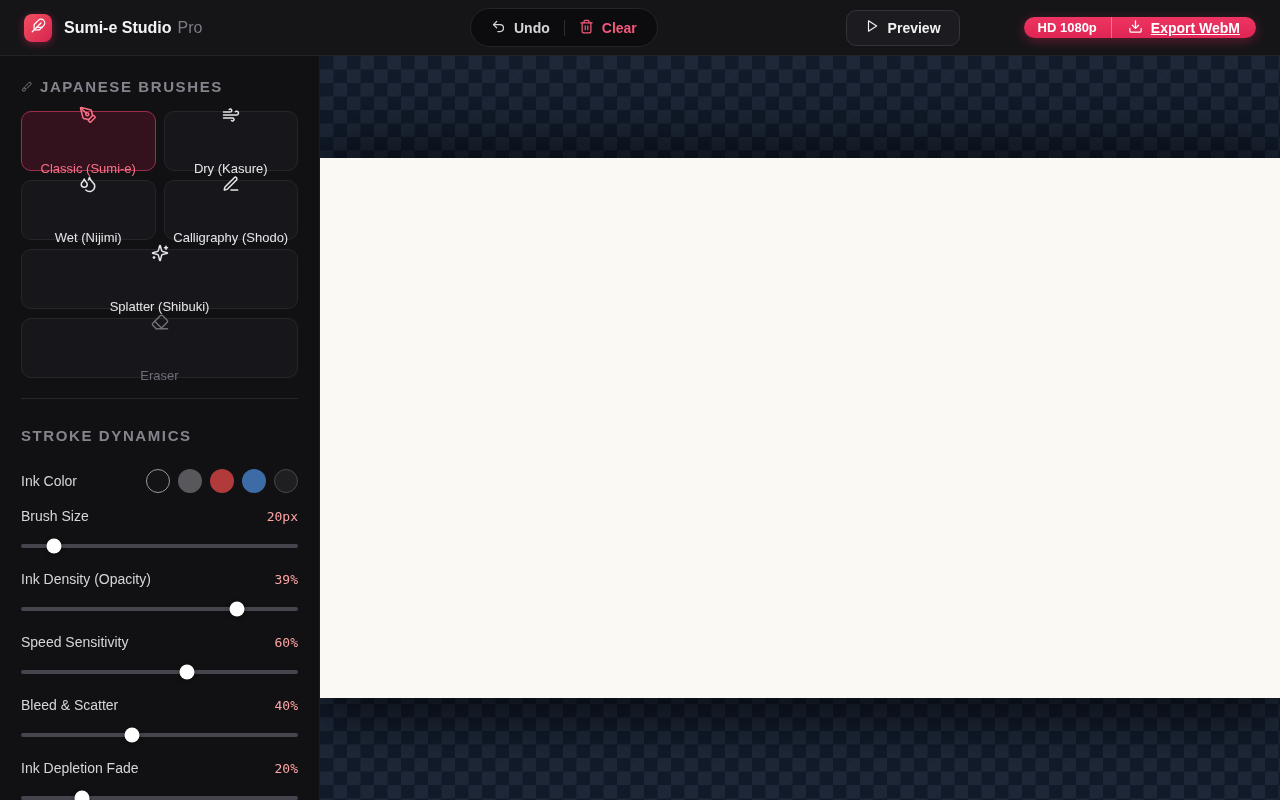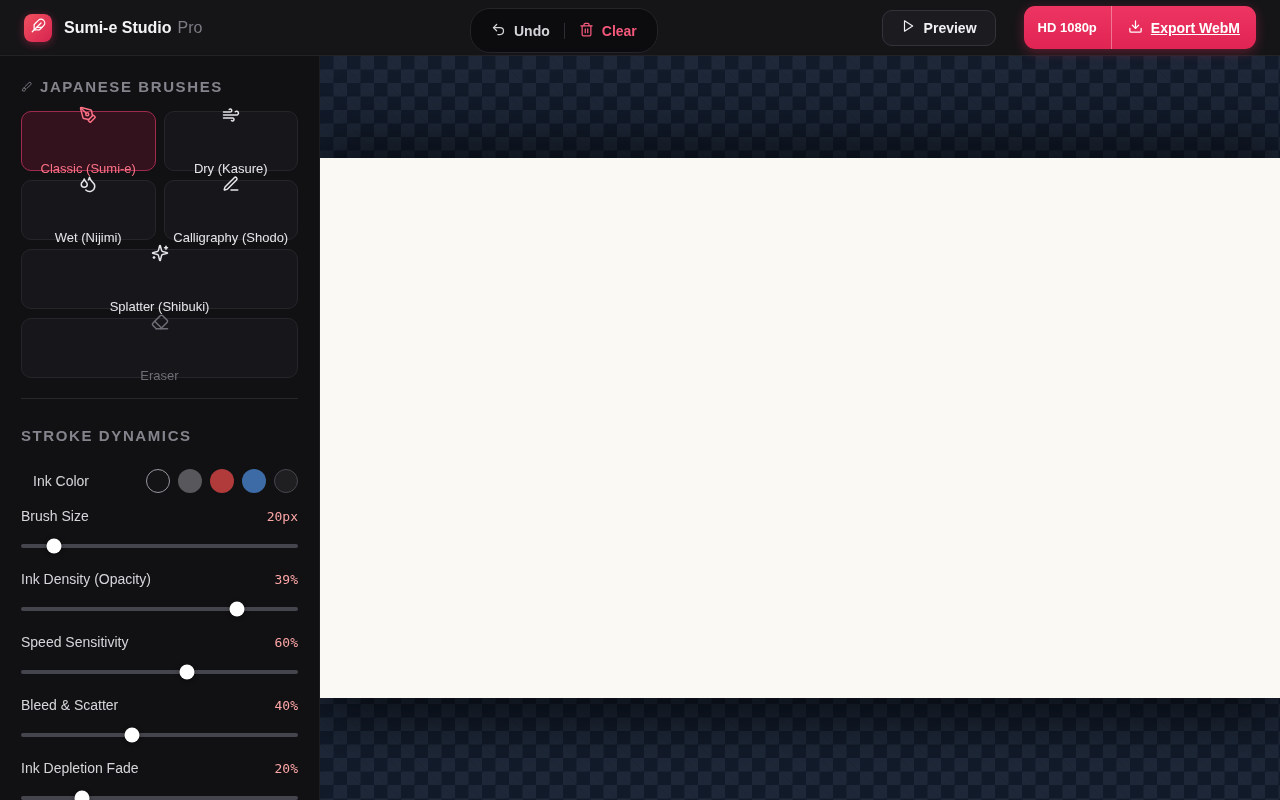--- a/index.html
+++ b/index.html
@@ -13,38 +13,38 @@
             display:flex; align-items:center; padding:0 24px; position:relative; z-index:5; }
   .logo { width:28px; height:28px; border-radius:8px;
           background:linear-gradient(135deg,#f2505f 0%,#d62450 100%);
           display:flex; align-items:center; justify-content:center; color:#fff;
           box-shadow:0 2px 8px rgba(230,46,90,.4); }
   .logo svg { width:15px; height:15px; }
   .title-wrap { margin-left:12px; font-size:16px; display:flex; gap:6px; align-items:baseline; }
   .app-title { color:#f4f4f5; font-weight:700; }
   .app-badge { color:#7b7b84; font-weight:500; }
 
-  .history-pill { position:absolute; left:470px; top:8px; height:45px;
+  .history-pill { position:absolute; left:470px; top:8px; height:39px;
                   background:#0c0c0f; border:1px solid #242429; border-radius:20px;
                   display:flex; align-items:center; padding:8px 6px; }
   .pill-btn { display:flex; align-items:center; gap:8px; padding:0 14px; height:100%;
               font-size:14px; font-weight:600; cursor:pointer; background:none; border:none; }
   .pill-btn svg { width:15px; height:15px; }
   .undo-btn { color:#d4d4d8; }
   .clear-btn { color:#f4597c; }
   .pill-divider { width:1px; height:16px; background:#2c2c33; }
 
   .topbar-right { margin-left:auto; display:flex; align-items:center; gap:28px; }
   .preview-btn { height:36px; padding:0 18px; border-radius:10px; background:#1b1b20;
                  border:1px solid #333339; color:#f1f1f3; font-size:14px; font-weight:600;
                  display:flex; align-items:center; gap:9px; cursor:pointer; }
   .preview-btn svg { width:14px; height:14px; }
-  .export-pill { height:43px; border-radius:11px; background:linear-gradient(180deg,#ee3562,#e02453);
+  .export-pill { height:21px; border-radius:11px; background:linear-gradient(180deg,#ee3562,#e02453);
                  display:flex; align-items:stretch; color:#fff; overflow:hidden;
-                 box-shadow:0 3px 12px rgba(231,46,92,.35); cursor:pointer; }
+                 box-shadow:0 3px 12px rgba(231,46,92,.35); cursor:pointer;margin-left:36px; }
   .quality-seg { display:flex; align-items:center; padding:0 14px; font-size:13px; font-weight:700; }
   .export-seg-divider { width:1px; background:rgba(255,255,255,.35); margin:0; }
   .export-seg { display:flex; align-items:center; gap:8px; padding:0 16px; font-size:14px; font-weight:700; }
   .export-seg svg { width:15px; height:15px; }
 
   
   .body-row { flex:1; display:flex; min-height:0; }
 
   
   .sidebar { width:320px; flex:0 0 320px; background:#111114; border-right:1px solid #1d1d21;
@@ -60,21 +60,21 @@
   .brush-btn svg { width:18px; height:18px; }
   .brush-btn .brush-label { font-size:13px; font-weight:500;margin-top:29px; }
   .brush-btn.wide { grid-column:1 / -1; }
   .brush-btn.selected { background:#33121d; border-color:#a02c4d; color:#fb7185; }
   .brush-btn.disabled { color:#6e6e76; }
 
   .divider { height:1px; background:#26262b; margin-top:20px; }
   .section-title.second { margin-top:28px; }
 
   .ink-row { margin-top:25px; display:flex; align-items:center; }
-  .ink-label { color:#d6d6da; font-size:14px;margin-left:12px; }
+  .ink-label { color:#d6d6da; font-size:14px; }
   .swatches { margin-left:auto; display:flex; gap:8px; }
   .swatch { width:24px; height:24px; border-radius:50%; border:1px solid transparent; cursor:pointer; }
   .swatch.selected { border:1.5px solid #97979f; }
   .swatch.outlined { border:1px solid #46464d; }
 
   .slider-group { margin-top:23px; }
   .slider-group.first { margin-top:15px; }
   .slider-head { display:flex; align-items:baseline; }
   .slider-label { color:#d6d6da; font-size:14px; }
   .slider-value { margin-left:auto; color:#fca5a5; font-size:13px;

